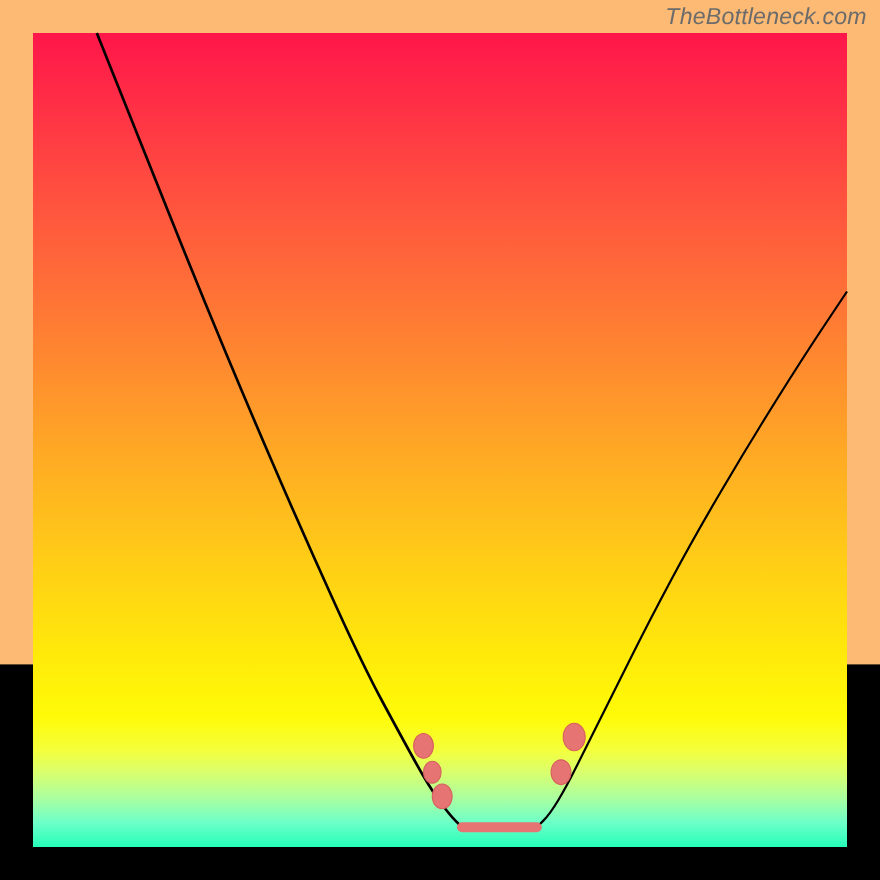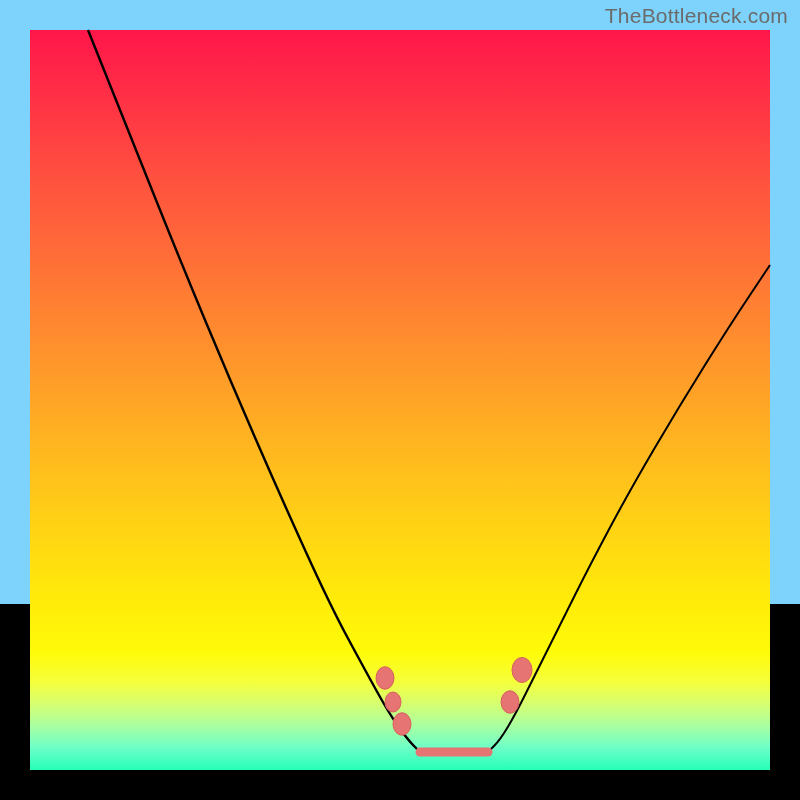--- a/index.html
+++ b/index.html
@@ -10,21 +10,22 @@
     background: #000;
     overflow: hidden;
     font-family: Arial, Helvetica, sans-serif;
   }
   .frame {
     position: absolute;
     left: 0;
     top: 0;
     width: 800px;
     height: 604px;
-    background: #7dd3fc;
+    background: #fdba74;
+    font-style: italic;
   }
   .plot-area {
     position: absolute;
     left: 30px;
     top: 30px;
     width: 740px;
     height: 740px;
     background: linear-gradient(
       to bottom,
       #ff164a 0%,

